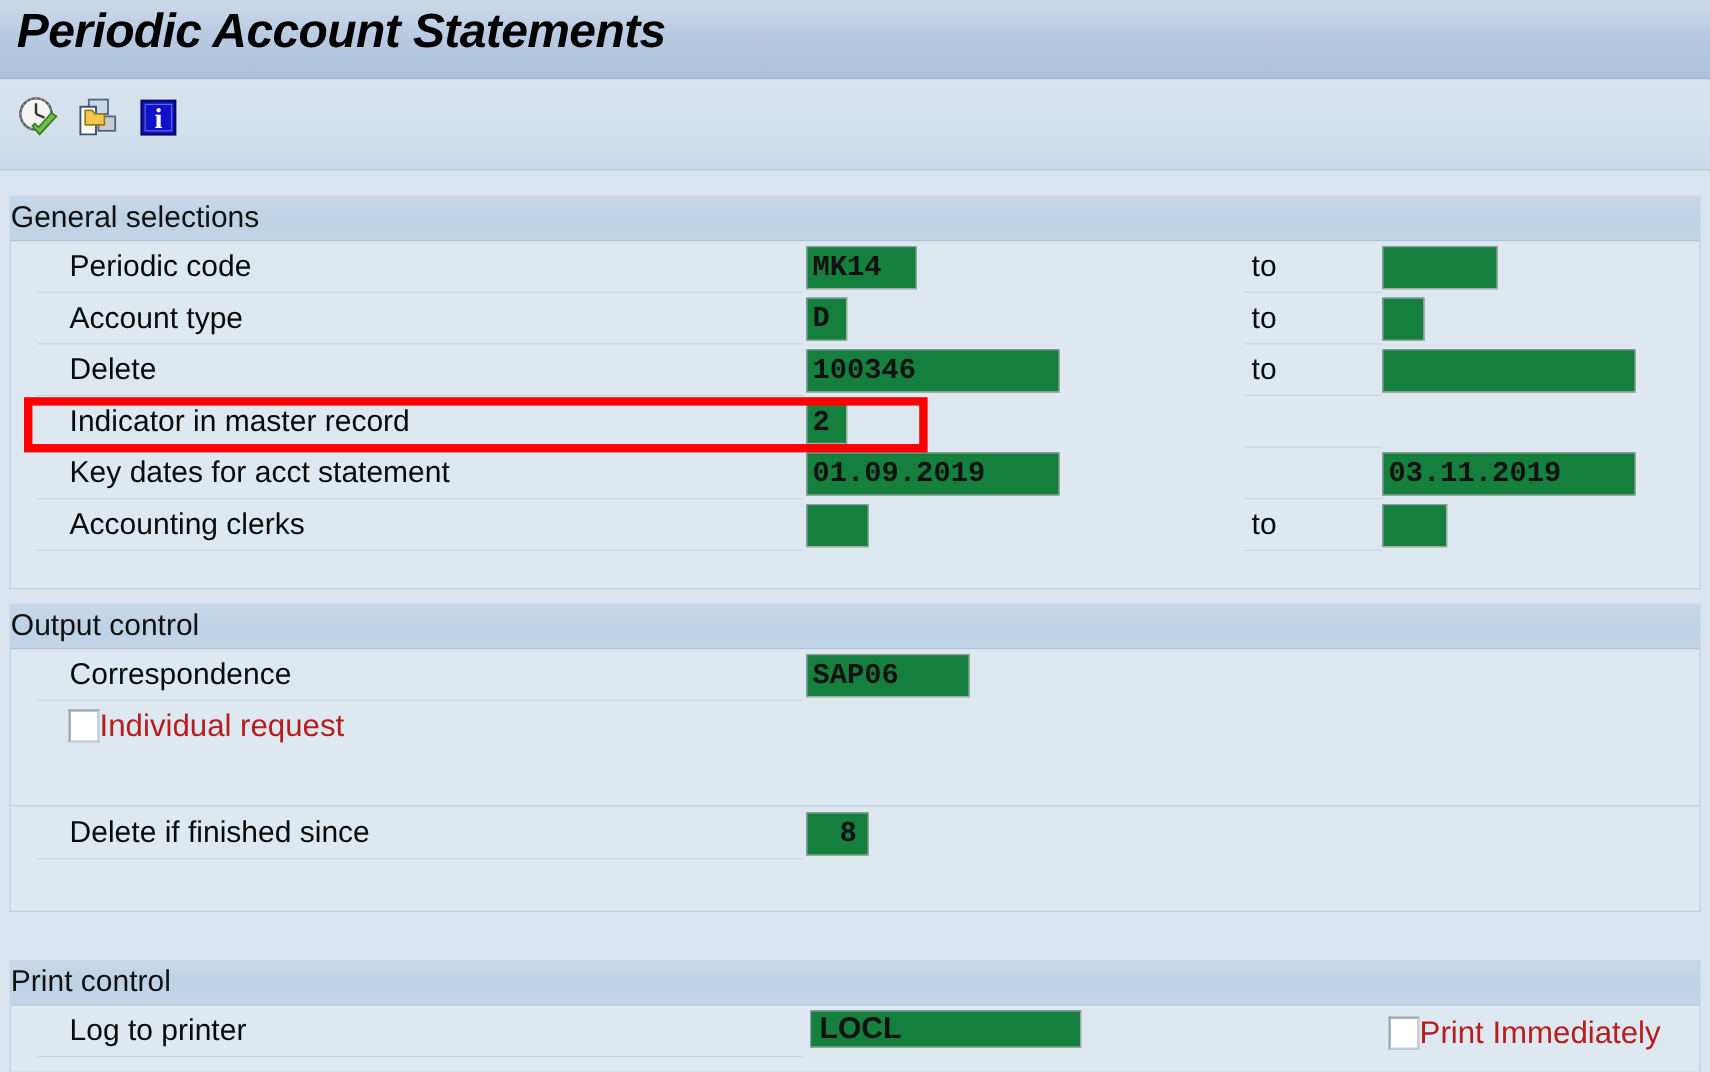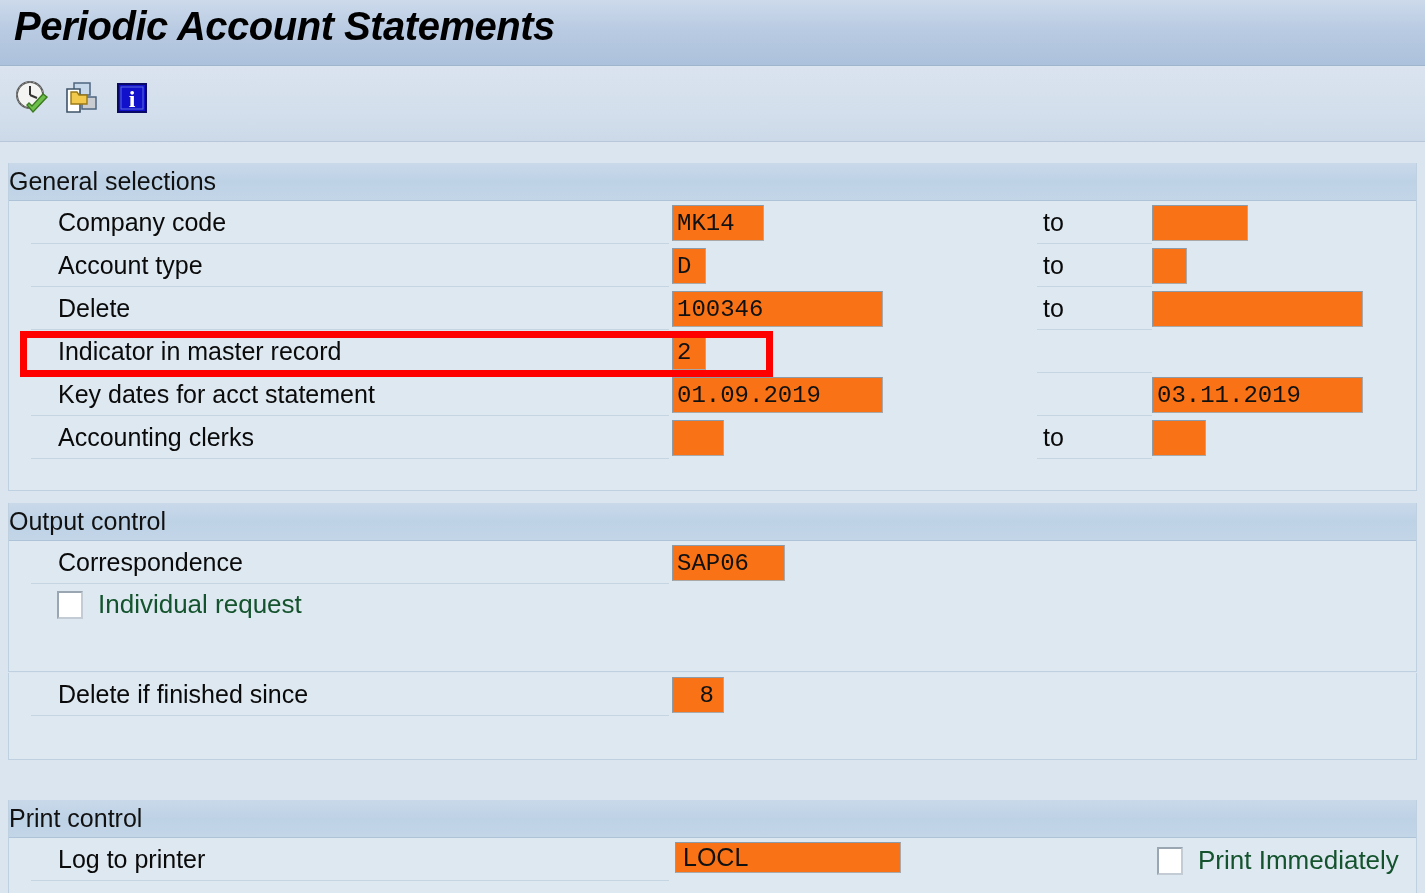--- a/index.html
+++ b/index.html
@@ -122,34 +122,35 @@
     align-items: center;
   }
   .to-lbl {
     font-size: 25px;
     color: #0a0a0a;
     padding-left: 6px;
   }
 
   .fld {
     position: absolute;
-    background: #f97316;
+    background: #15803d;
     border: 1px solid #a9a9a9;
     border-top-color: #8d9aa8;
     border-left-color: #8d9aa8;
     box-sizing: border-box;
     display: flex;
     align-items: center;
     font-family: "Liberation Mono", monospace;
     font-size: 24px;
     color: #111;
     padding: 0 4px;
     overflow: hidden;
     white-space: nowrap;
     cursor: text;
+    font-weight: bold;
   }
   .fld.sans {
     font-family: "Liberation Sans", sans-serif;
     font-size: 25px;
     padding-left: 7px;
   }
   .fld.right { justify-content: flex-end; padding-right: 9px; }
 
   
   .cb-wrap {
@@ -162,22 +163,22 @@
     width: 26px; height: 28px;
     background: #fff;
     border: 2px solid #9aa6b2;
     border-right-color: #c3ccd5;
     border-bottom-color: #c3ccd5;
     box-sizing: border-box;
     flex: 0 0 auto;
   }
   .cb-lbl {
     font-size: 26px;
-    color: #14532d;
-    margin-left: 15px;
+    color: #b91c1c;
+    margin-left: 0;
     white-space: nowrap;
   }
 
   
   .redbox {
     position: absolute;
     border: 7px solid #fe0000;
     box-sizing: border-box;
     pointer-events: none;
     z-index: 40;
@@ -226,21 +227,21 @@
 </div>
 
 <div class="panel" id="panel-general" style="top:163px;">
   <div class="panel-header">
     <span class="panel-title">General selections</span>
   </div>
   <div class="panel-body" style="height:289px;">
 
     <div class="row" style="top:0px;position:absolute;left:0;width:100%;">
       <div class="lbl-cell">
-        <span class="lbl">Company code</span>
+        <span class="lbl">Periodic code</span>
       </div>
       <div class="fld" style="left:663px;top:4px;width:92px;height:36px;">MK14</div>
       <div class="to-cell">
         <span class="to-lbl">to</span>
       </div>
       <div class="fld" style="left:1143px;top:4px;width:96px;height:36px;"></div>
     </div>
 
     <div class="row" style="top:43px;position:absolute;left:0;width:100%;">
       <div class="lbl-cell">
@@ -302,21 +303,21 @@
 <div class="panel" style="top:503px;">
   <div class="panel-header">
     <span class="panel-title">Output control</span>
   </div>
   <div class="panel-body" style="height:130px;">
 
     <div class="row" style="top:0px;position:absolute;left:0;width:100%;">
       <div class="lbl-cell">
         <span class="lbl">Correspondence</span>
       </div>
-      <div class="fld" style="left:663px;top:4px;width:113px;height:36px;">SAP06</div>
+      <div class="fld" style="left:663px;top:4px;width:136px;height:36px;">SAP06</div>
     </div>
 
     <div class="cb-wrap" style="left:48px;top:48px;">
       <span class="cb"></span>
       <span class="cb-lbl">Individual request</span>
     </div>
 
   </div>
 </div>
 

